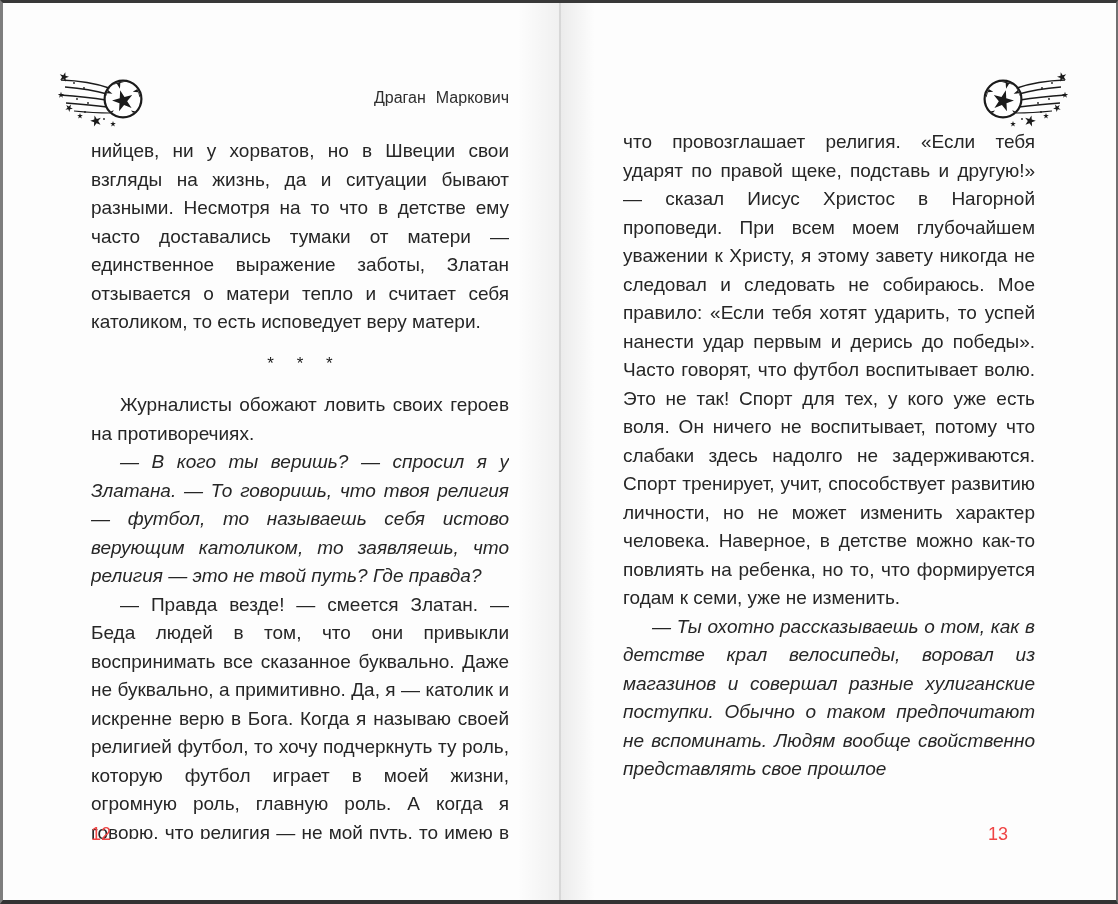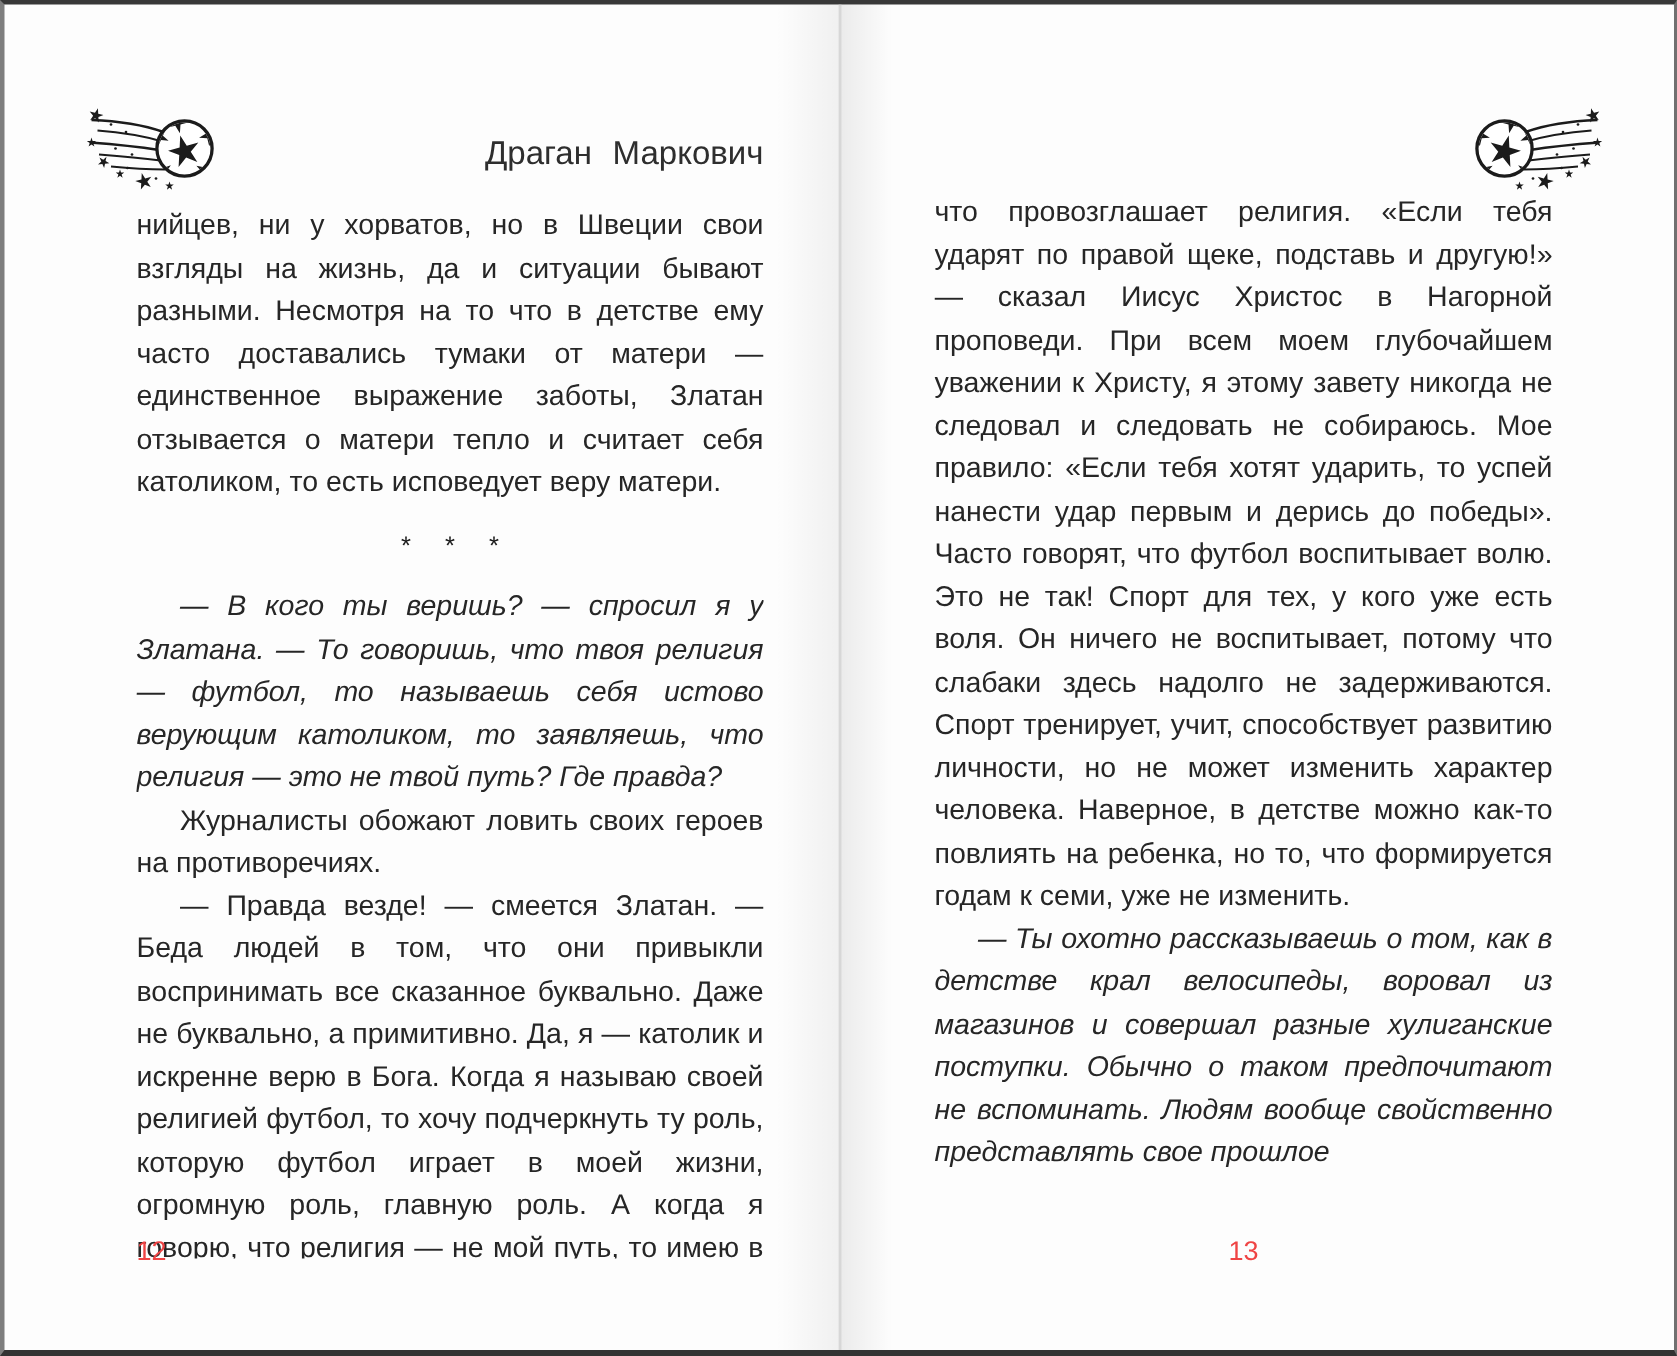--- a/index.html
+++ b/index.html
@@ -16,41 +16,41 @@
     font-family:"Liberation Sans","DejaVu Sans",sans-serif;
     color:#262626;
   }
   
   .spine-shade-left{position:absolute;left:514px;top:0;width:42px;height:100%;
     background:linear-gradient(to right, rgba(0,0,0,0), rgba(0,0,0,0.05));pointer-events:none;}
   .spine-line{position:absolute;left:556px;top:0;width:2px;height:100%;background:#d7d7d7;pointer-events:none;}
   .spine-shade-right{position:absolute;left:558px;top:0;width:34px;height:100%;
     background:linear-gradient(to right, rgba(0,0,0,0.07), rgba(0,0,0,0));pointer-events:none;}
   
-  .running-head{position:absolute;top:86px;font-size:22px;color:#2e2e2e;word-spacing:0.35em;}
+  .running-head{position:absolute;top:86px;font-size:16px;color:#2e2e2e;word-spacing:0.35em;}
   .running-head.left{left:88px;width:418px;text-align:right;}
   .running-head.right{left:620px;width:412px;text-align:left;}
   
   .ball-icon{position:absolute;top:64px;width:88px;height:62px;}
   .ball-icon.left{left:54px;}
   .ball-icon.right{left:978px;transform:scaleX(-1);}
   
   .body-col{position:absolute;width:418px;font-size:19px;line-height:28.5px;
     text-align:justify;color:#262626;overflow:hidden;height:702px;}
   .body-col.left{left:88px;top:134px;}
   .body-col.right{left:620px;top:125px;width:412px;}
   .body-col p{margin:0;}
   .body-col p.ind{text-indent:29px;}
   .body-col p.it{font-style:italic;}
   .sep{margin:13px 0 13px;text-align:center;font-size:17px;letter-spacing:9px;
     text-indent:9px;color:#1b1b1b;}
   
   .page-num{position:absolute;top:821px;font-size:18px;color:#ef4444;}
   .page-num.left{left:88px;}
-  .page-num.right{left:620px;width:412px;text-align:center;}
+  .page-num.right{left:593px;width:412px;text-align:right;}
 </style>
 </head>
 <body>
 
 <div class="screen">
 
   <svg class="ball-icon left" viewBox="0 0 88 60" xmlns="http://www.w3.org/2000/svg" aria-hidden="true">
     <defs>
       <path id="st" d="M0,-10 L2.23,-3.07 9.51,-3.09 3.61,1.17 5.88,8.09 0,3.8 -5.88,8.09 -3.61,1.17 -9.51,-3.09 -2.23,-3.07 Z"></path>
       <clipPath id="ballclip">
@@ -120,22 +120,22 @@
       <circle cx="28" cy="44" r="0.9"></circle>
         <circle cx="47" cy="51" r="0.9"></circle>
     </g>
   </svg>
 
   <div class="running-head left">Драган Маркович</div>
 
   <div class="body-col left">
     <p>нийцев, ни у хорватов, но в Швеции свои взгляды на жизнь, да и ситуации бывают разными. Несмотря на то что в детстве ему часто доставались тумаки от матери — единственное выражение заботы, Златан отзывается о матери тепло и считает себя католиком, то есть исповедует веру матери.</p>
     <div class="sep">* * *</div>
+    <p class="ind">Журналисты обожают ловить своих героев на противоречиях.</p>
     <p class="ind it">— В кого ты веришь? — спросил я у Златана. — То говоришь, что твоя религия — футбол, то называешь себя истово верующим католиком, то заявляешь, что религия — это не твой путь? Где правда?</p>
-    <p class="ind">Журналисты обожают ловить своих героев на противоречиях.</p>
     <p class="ind">— Правда везде! — смеется Златан. — Беда людей в том, что они привыкли воспринимать все сказанное буквально. Даже не буквально, а примитивно. Да, я — католик и искренне верю в Бога. Когда я называю своей религией футбол, то хочу подчеркнуть ту роль, которую футбол играет в моей жизни, огромную роль, главную роль. А когда я говорю, что религия — не мой путь, то имею в виду правила и законы. У меня свои правила, и не всегда они совпадают с тем,</p>
   </div>
 
   <div class="body-col right">
     <p>что провозглашает религия. «Если тебя ударят по правой щеке, подставь и другую!» — сказал Иисус Христос в Нагорной проповеди. При всем моем глубочайшем уважении к Христу, я этому завету никогда не следовал и следовать не собираюсь. Мое правило: «Если тебя хотят ударить, то успей нанести удар первым и дерись до победы». Часто говорят, что футбол воспитывает волю. Это не так! Спорт для тех, у кого уже есть воля. Он ничего не воспитывает, потому что слабаки здесь надолго не задерживаются. Спорт тренирует, учит, способствует развитию личности, но не может изменить характер человека. Наверное, в детстве можно как-то повлиять на ребенка, но то, что формируется годам к семи, уже не изменить.</p>
     <p class="ind it">— Ты охотно рассказываешь о том, как в детстве крал велосипеды, воровал из магазинов и совершал разные хулиганские поступки. Обычно о таком предпочитают не вспоминать. Людям вообще свойственно представлять свое прошлое</p>
   </div>
 
   <div class="page-num left">12</div>
   <div class="page-num right">13</div>

